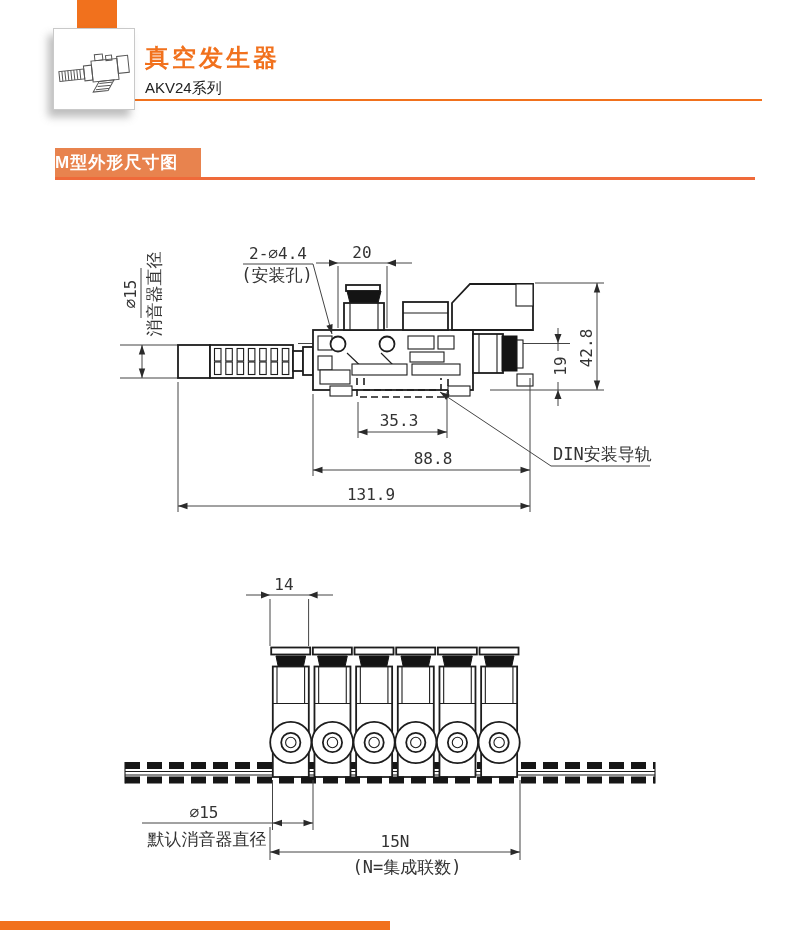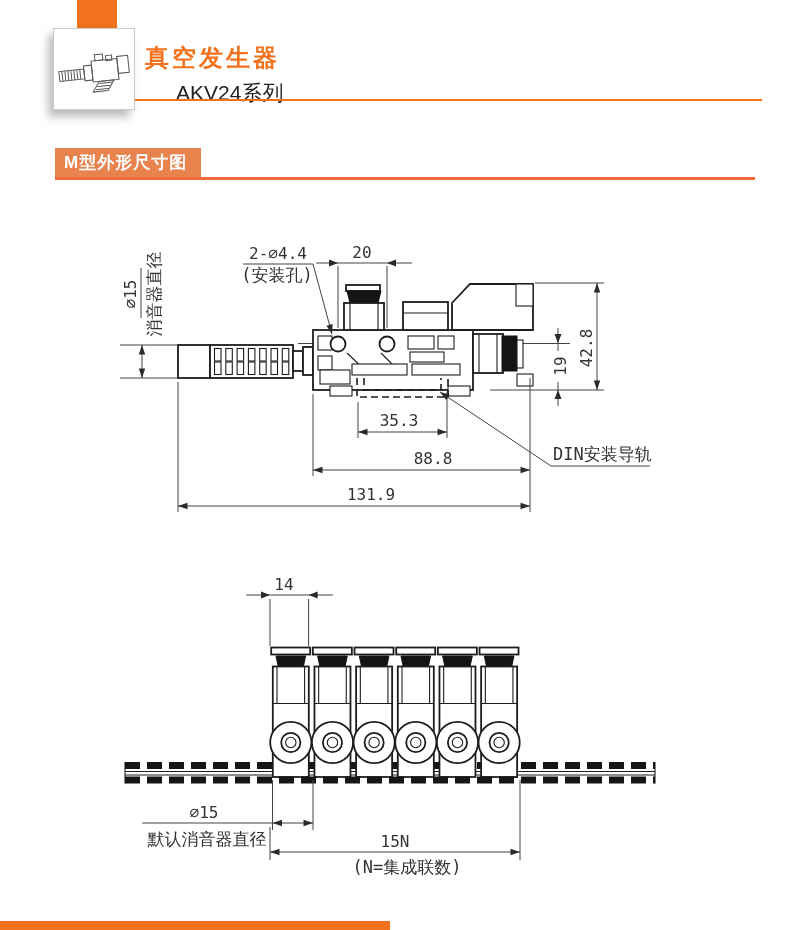--- a/index.html
+++ b/index.html
@@ -4,25 +4,25 @@
 <style>
   html,body{margin:0;padding:0;}
   body{width:800px;height:930px;background:#fff;position:relative;overflow:hidden;
        font-family:"Liberation Sans","DejaVu Sans",sans-serif;}
   .abs{position:absolute;}
   
   .accent-tab{left:77px;top:0;width:40px;height:28px;background:#F1711D;}
   .thumb{left:53px;top:28px;width:80px;height:80px;background:#fff;border:1px solid #c9c9c9;
          box-shadow:-5px 7px 8px rgba(110,110,110,.45);z-index:2;}
   .title{left:145px;top:42px;font-size:24px;font-weight:bold;color:#F1711D;letter-spacing:3px;text-align:center;}
-  .subtitle{left:145px;top:79px;font-size:21px;color:#222;margin-left:31px;}
+  .subtitle{left:145px;top:79px;font-size:15px;color:#222;}
   .hrule{left:135px;top:99px;width:627px;height:2px;background:#F1711D;}
   
   .badge{left:55px;top:148px;width:146px;height:29px;background:#E8834E;color:#fff;
-         font-size:17px;font-weight:bold;line-height:29px;padding-left:9px;box-sizing:border-box;letter-spacing:1px;}
+         font-size:17px;font-weight:bold;line-height:29px;box-sizing:border-box;letter-spacing:1px;}
   .badge-rule{left:55px;top:177px;width:700px;height:3px;background:#EF6A3A;}
   .footer-bar{left:0;top:921px;width:390px;height:9px;background:#F1711D;}
   
   svg.drw{position:absolute;left:0;top:0;z-index:1;}
   svg.drw text{fill:#333;font-family:"DejaVu Sans Mono","DejaVu Sans",sans-serif;font-size:16px;}
   svg.drw text.cn{font-size:17px;}
   .ln2{stroke:#1d1d1d;stroke-width:1.1;fill:none;}
   .lnw{stroke:#1d1d1d;stroke-width:1.8;fill:#fff;}
   .lnw2{stroke:#1d1d1d;stroke-width:1.1;fill:#fff;}
   .dim{stroke:#444;stroke-width:1;fill:none;}

